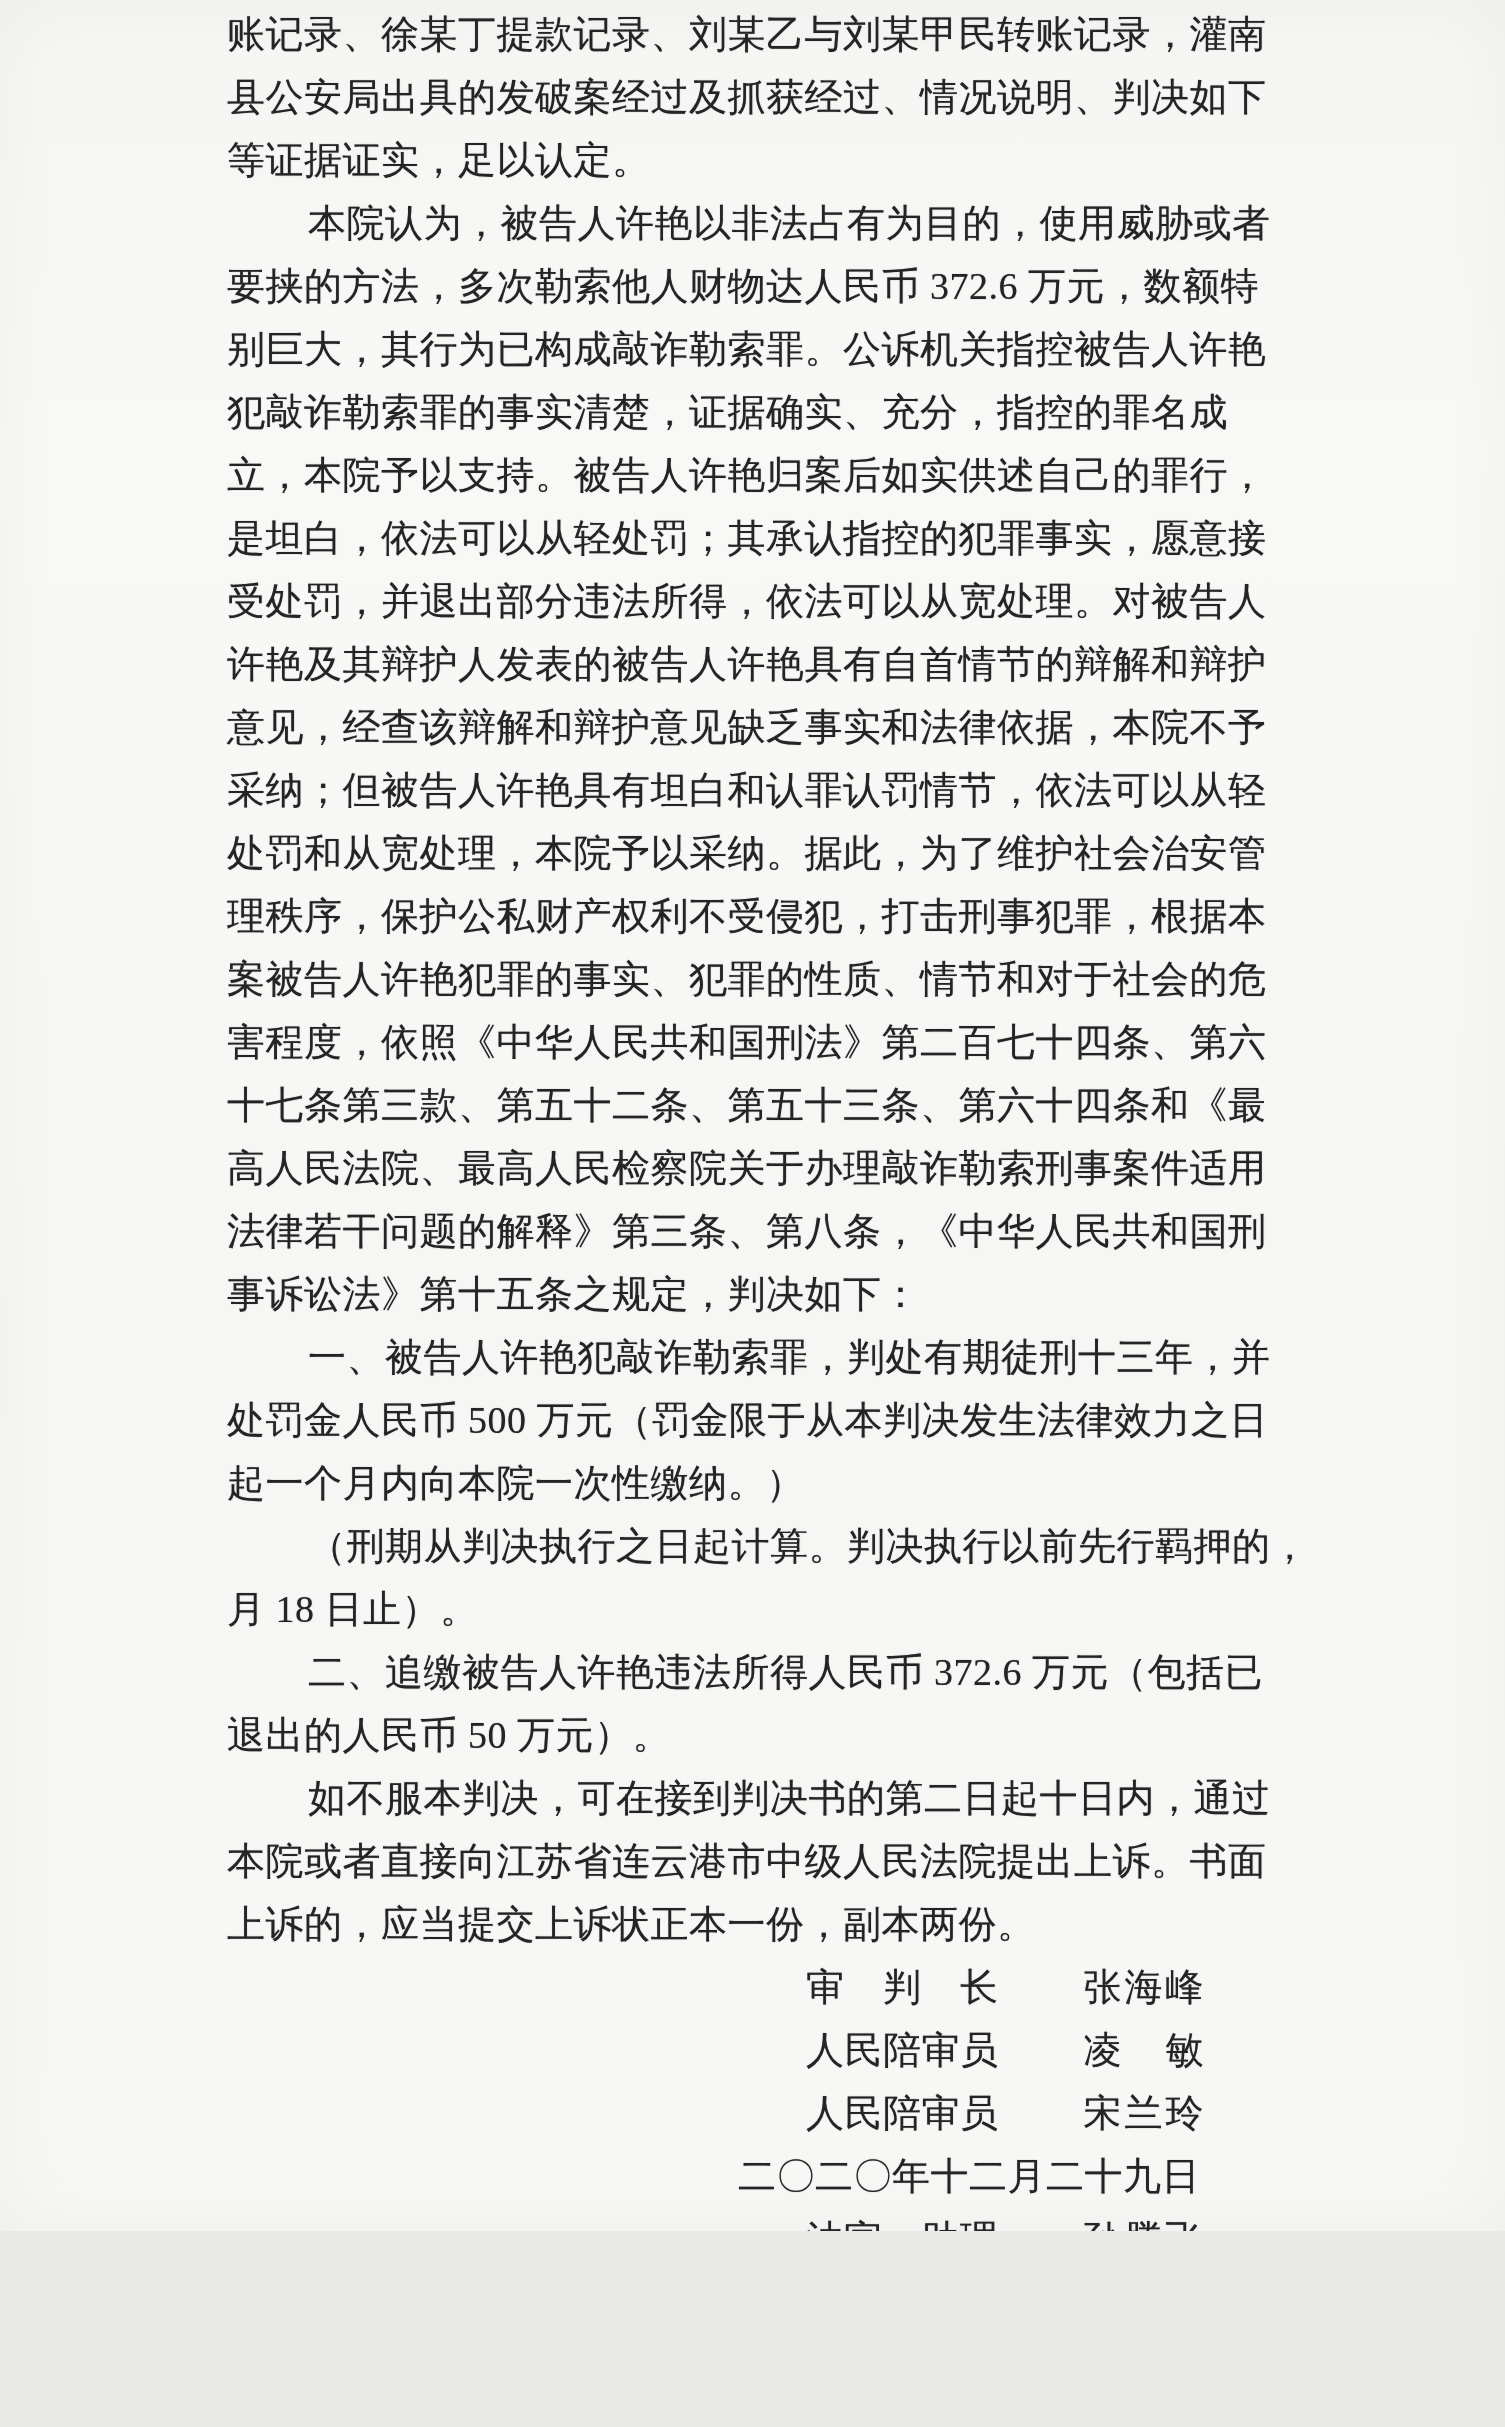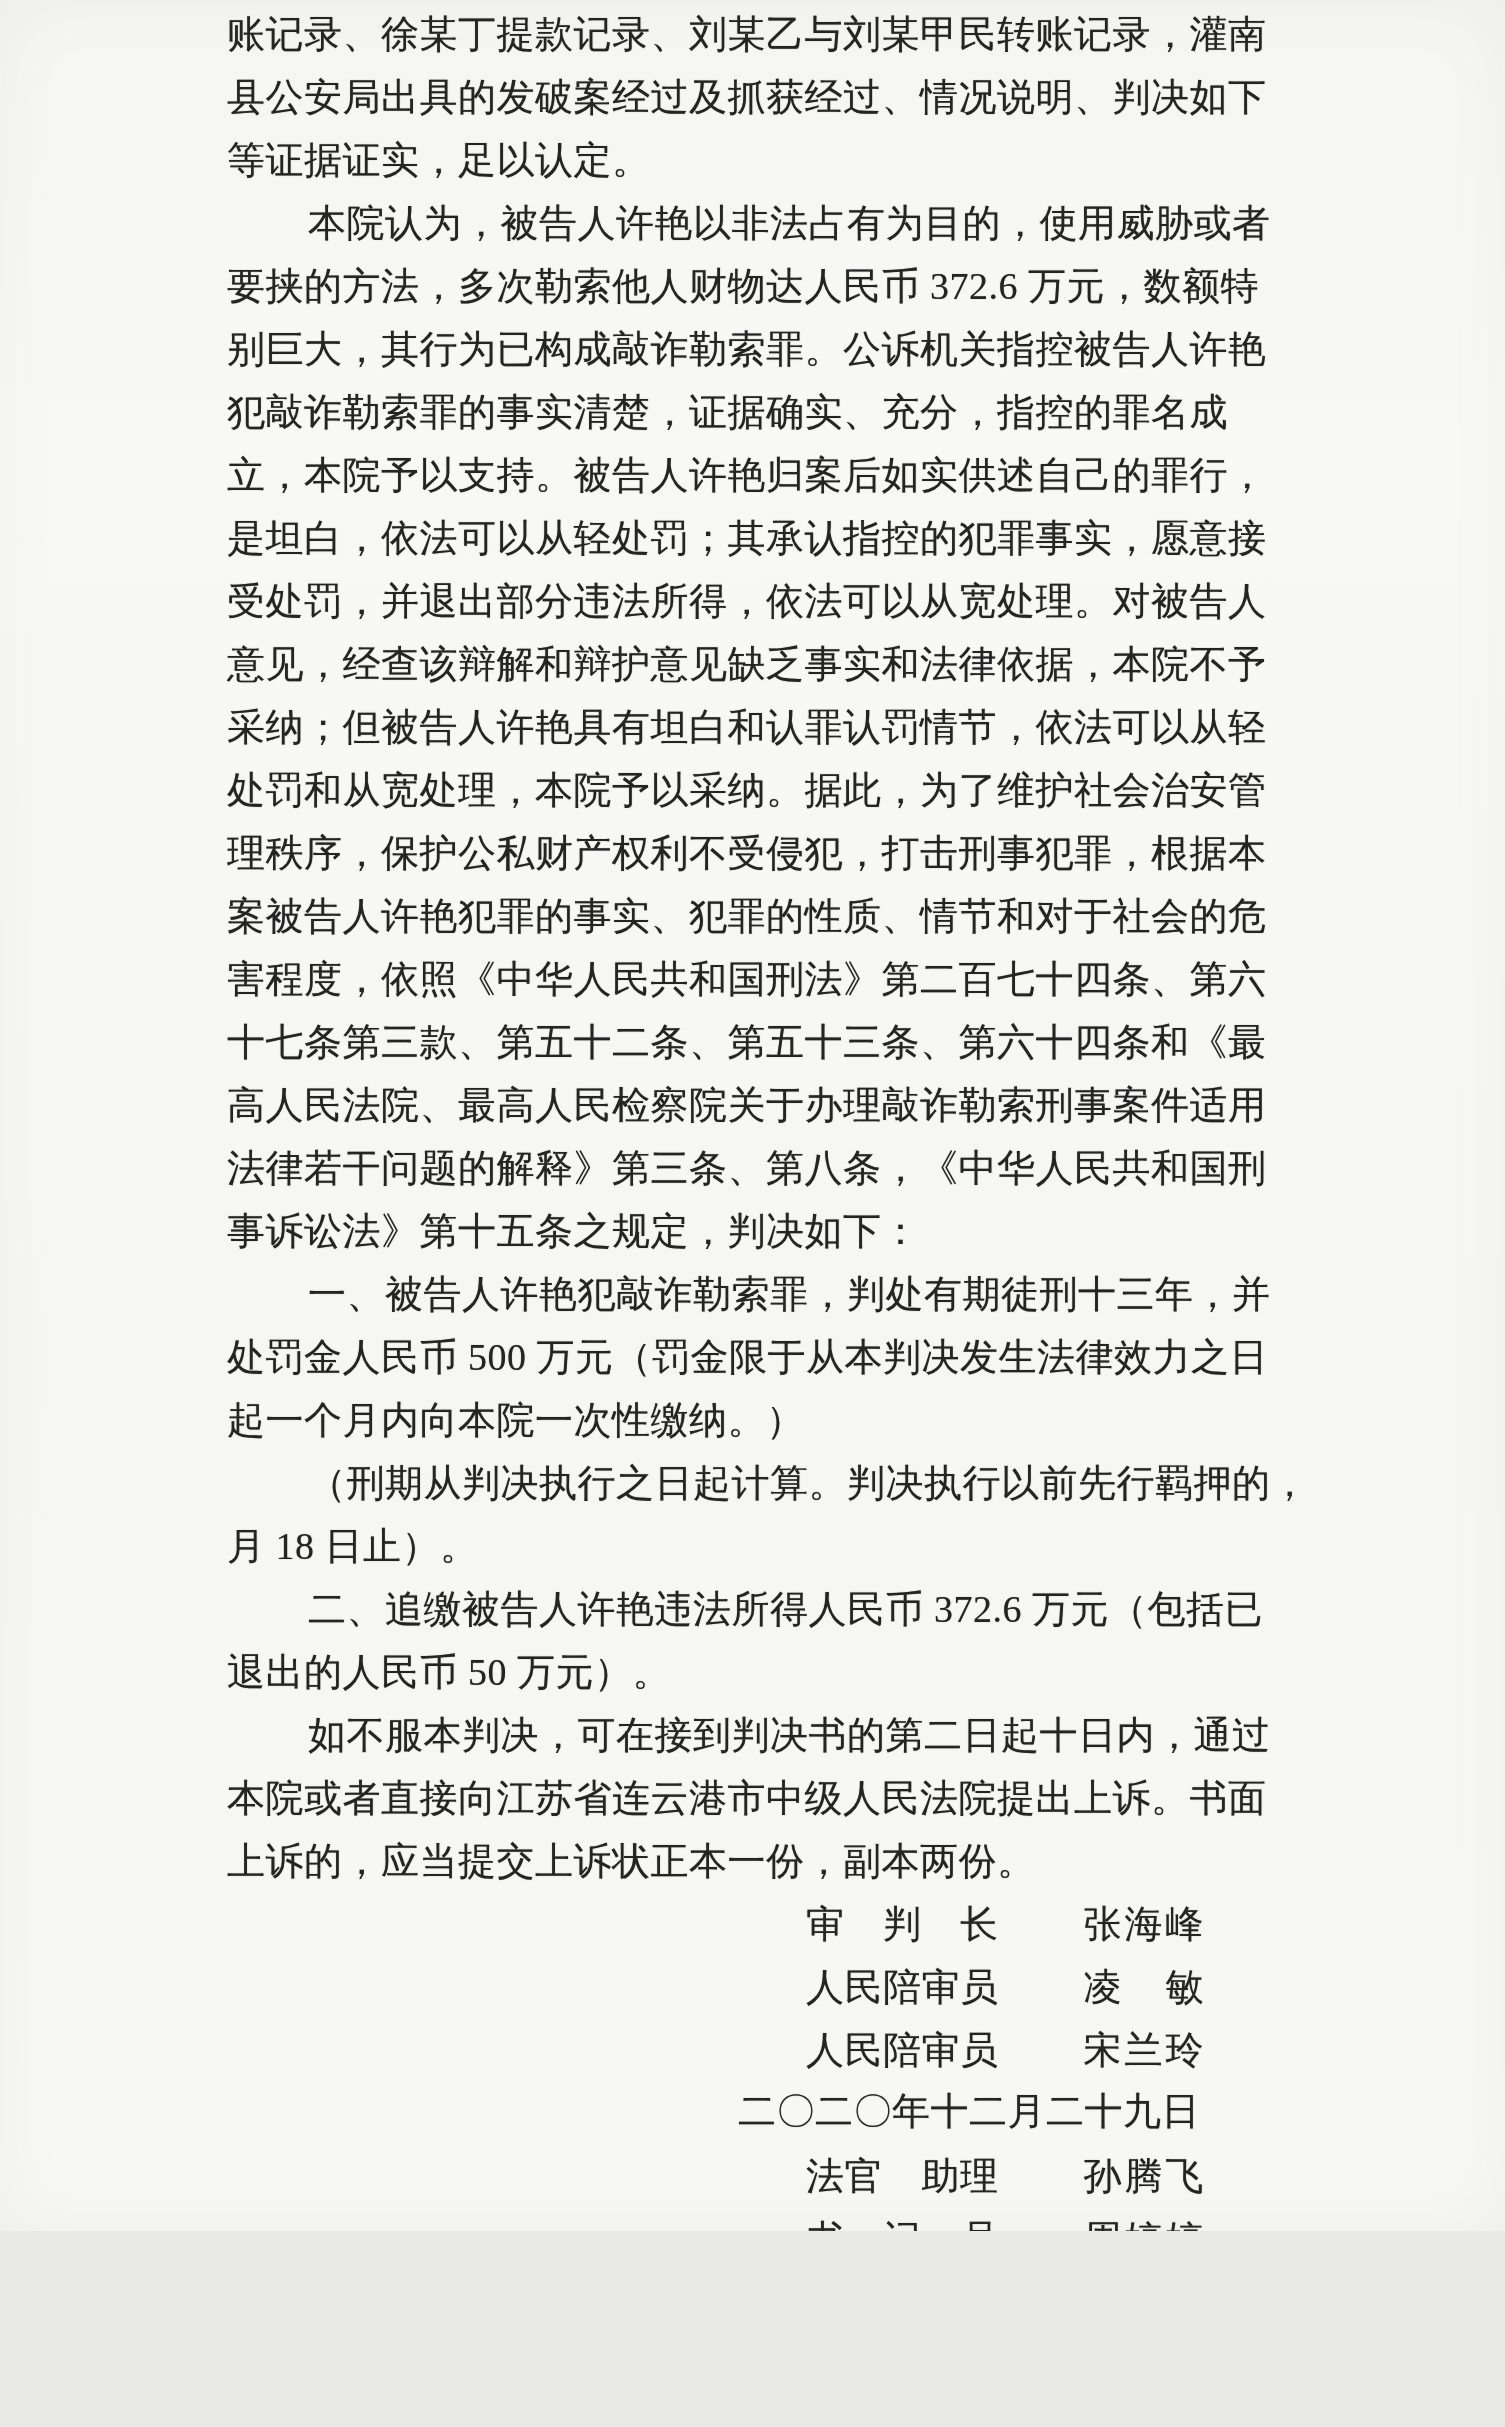--- a/index.html
+++ b/index.html
@@ -28,21 +28,21 @@
     height: 63px;
     line-height: 63px;
     font-size: 38px;
     letter-spacing: 0.5px;
     white-space: pre;
     color: #242424;
     text-shadow: 0 0 1px rgba(45,45,45,0.55);
   }
   .line.indent { padding-left: 81px; }
   .line.sig    { padding-left: 579px; }
-  .line.date   { padding-left: 511px; font-family: Liberation Mono, monospace; }
+  .line.date   { padding-left: 511px; }
   .sig .role   { display: inline-block; }
   .sig .name   { display: inline-block; margin-left: 85px; letter-spacing: 3px; }
   
   .cutoff-fragment {
     position: absolute;
     left: 278px;
     top: 2418px;
     width: 202px;
     height: 8.9px;
     opacity: 0.38;
@@ -62,20 +62,21 @@
       <div class="line flush">账记录、徐某丁提款记录、刘某乙与刘某甲民转账记录，灌南</div>
       <div class="line flush">县公安局出具的发破案经过及抓获经过、情况说明、判决如下</div>
       <div class="line flush">等证据证实，足以认定。</div>
       <div class="line indent">本院认为，被告人许艳以非法占有为目的，使用威胁或者</div>
       <div class="line flush">要挟的方法，多次勒索他人财物达人民币 372.6 万元，数额特</div>
       <div class="line flush">别巨大，其行为已构成敲诈勒索罪。公诉机关指控被告人许艳</div>
       <div class="line flush">犯敲诈勒索罪的事实清楚，证据确实、充分，指控的罪名成</div>
       <div class="line flush">立，本院予以支持。被告人许艳归案后如实供述自己的罪行，</div>
       <div class="line flush">是坦白，依法可以从轻处罚；其承认指控的犯罪事实，愿意接</div>
       <div class="line flush">受处罚，并退出部分违法所得，依法可以从宽处理。对被告人</div>
+      <div class="line flush">许艳及其辩护人发表的被告人许艳具有自首情节的辩解和辩护</div>
       <div class="line flush">意见，经查该辩解和辩护意见缺乏事实和法律依据，本院不予</div>
       <div class="line flush">采纳；但被告人许艳具有坦白和认罪认罚情节，依法可以从轻</div>
       <div class="line flush">处罚和从宽处理，本院予以采纳。据此，为了维护社会治安管</div>
       <div class="line flush">理秩序，保护公私财产权利不受侵犯，打击刑事犯罪，根据本</div>
       <div class="line flush">案被告人许艳犯罪的事实、犯罪的性质、情节和对于社会的危</div>
       <div class="line flush">害程度，依照《中华人民共和国刑法》第二百七十四条、第六</div>
       <div class="line flush">十七条第三款、第五十二条、第五十三条、第六十四条和《最</div>
       <div class="line flush">高人民法院、最高人民检察院关于办理敲诈勒索刑事案件适用</div>
       <div class="line flush">法律若干问题的解释》第三条、第八条，《中华人民共和国刑</div>
       <div class="line flush">事诉讼法》第十五条之规定，判决如下：</div>

